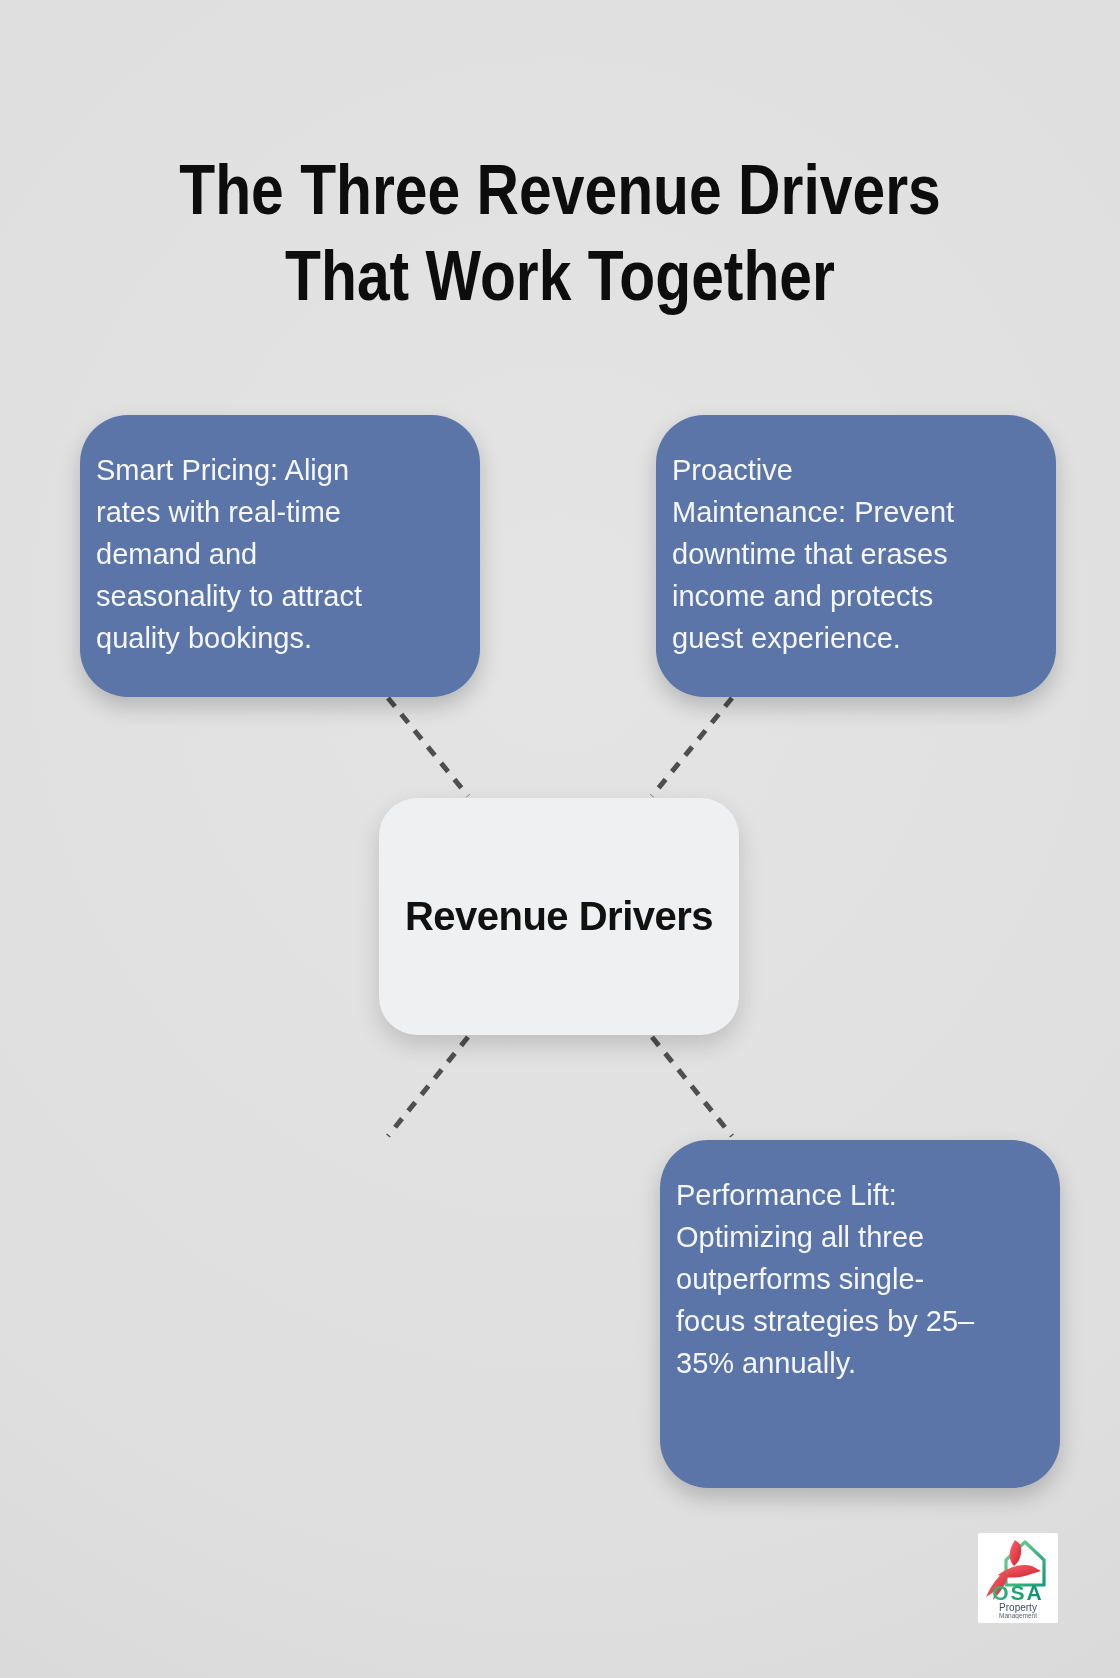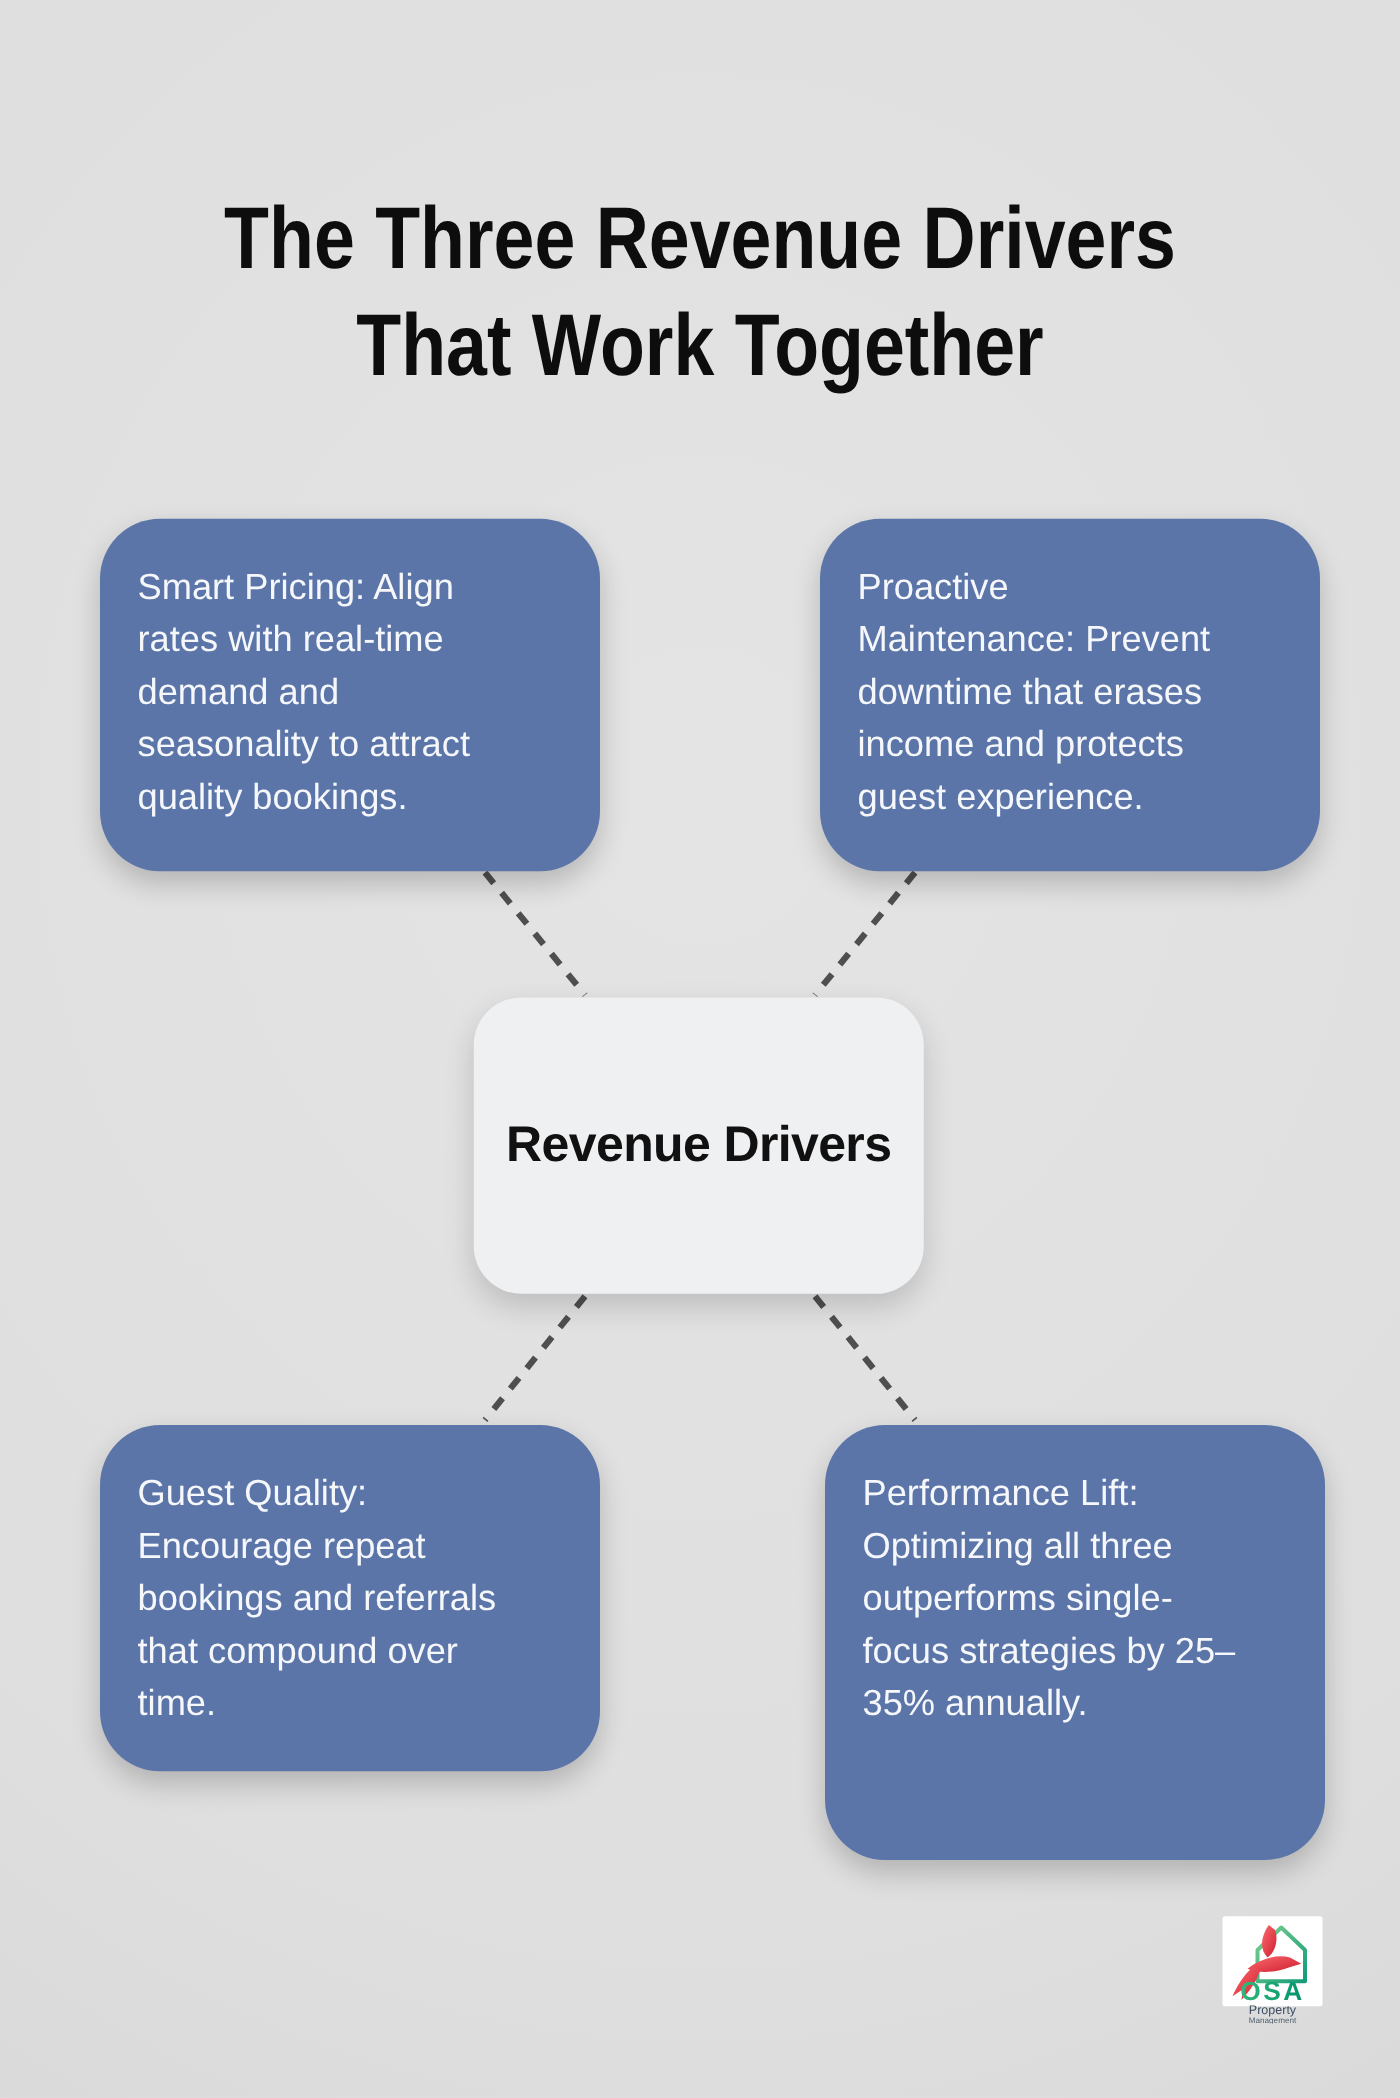--- a/index.html
+++ b/index.html
@@ -30,38 +30,38 @@
   }
   .node{
     position:absolute;width:400px;box-sizing:border-box;
     background:var(--node-fill,#5b75a9);
     border-radius:48px;
     color:var(--node-text,#f5f7fa);
     box-shadow:0 10px 22px rgba(0,0,0,0.20);
   }
   .node p{
     margin:0;width:300px;
-    padding:34px 0 0 30px;
+    padding:34px 0 0 16px;
     font-size:29px;line-height:42px;
   }
   .node.tl{left:80px;top:415px;height:282px;}
   .node.tr{left:640px;top:415px;height:282px;margin-left:16px;}
   .node.bl{left:80px;top:1140px;height:277px;}
   .node.br{left:660px;top:1140px;height:348px;}
   .center-node{
     position:absolute;left:379px;top:798px;width:360px;height:237px;
     background:var(--center-fill,#eff0f1);
     border-radius:38px;
     box-shadow:0 10px 24px rgba(0,0,0,0.16);
     display:flex;align-items:center;justify-content:center;
     font-size:40px;font-weight:700;color:var(--center-text,#111111);
     letter-spacing:-0.5px;
   }
   .logo-card{
-    position:absolute;left:978px;top:1533px;width:80px;height:72px;
+    position:absolute;left:978px;top:1533px;width:80px;height:90px;
     background:#ffffff;border-radius:2px;
   }
   .logo-card svg{display:block;}
 </style>
 </head>
 <body>
 
 <div class="canvas">
 
   <h1 class="title">
@@ -81,23 +81,20 @@
   </div>
 
   <div class="node tr">
     <p>Proactive Maintenance: Prevent downtime that erases income and protects guest experience.</p>
   </div>
 
   <div class="center-node">
     <span>Revenue Drivers</span>
   </div>
 
-  <div class="node bl">
-    <p>Guest Quality: Encourage repeat bookings and referrals that compound over time.</p>
-  </div>
 
   <div class="node br">
     <p>Performance Lift: Optimizing all three outperforms single-focus strategies by 25–35% annually.</p>
   </div>
 
   <div class="logo-card">
     <svg width="80" height="86" viewBox="0 0 80 86">
       <defs>
         <linearGradient id="houseGrad" x1="0" y1="0" x2="1" y2="1">
           <stop offset="0" stop-color="#7fd08f"></stop>

